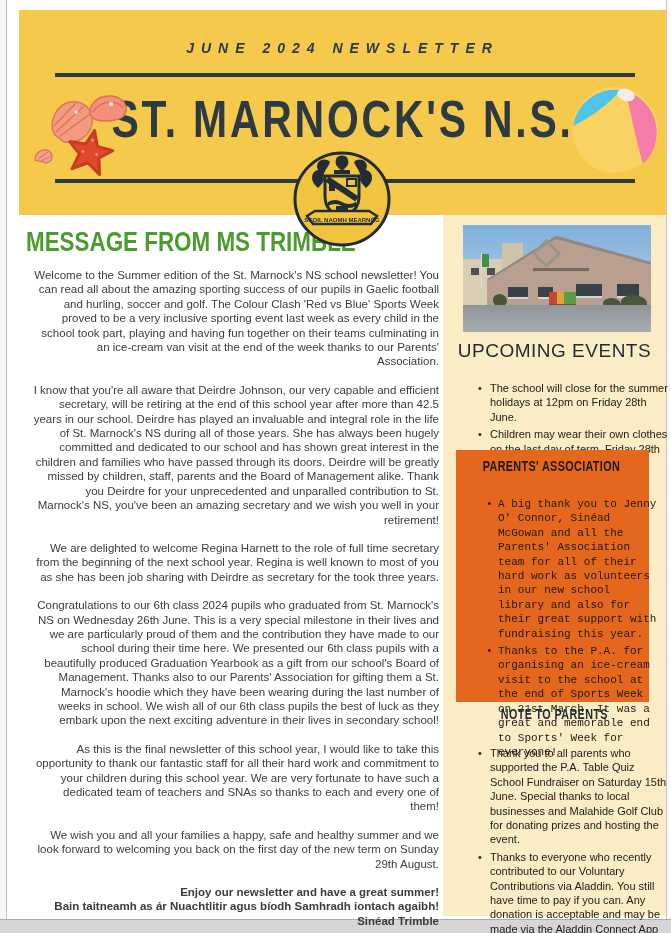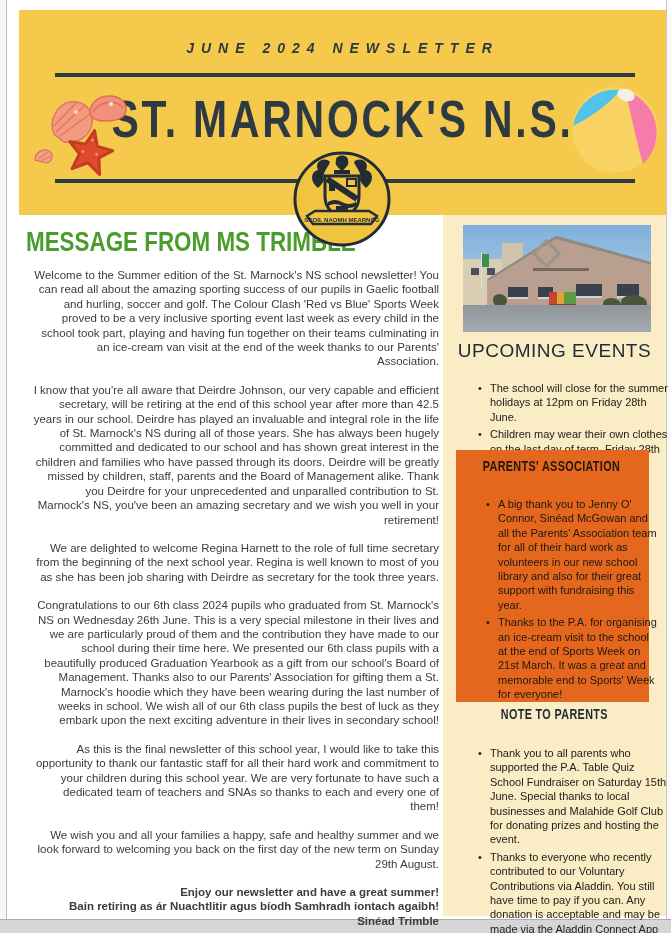--- a/index.html
+++ b/index.html
@@ -57,21 +57,21 @@
   .sb-heading{position:absolute;width:100%;text-align:center;color:#1F2A33;}
   .events-heading{top:125px;font-size:19px;font-weight:400;letter-spacing:.5px;}
   .sb-list{position:absolute;margin:17px;padding:0;list-style:none;font-size:11px;line-height:14.4px;color:#23201B;}
   .sb-list li{position:relative;padding-left:13px;margin-bottom:3px;}
   .sb-list li::before{content:"\2022";position:absolute;left:1px;top:0;}
   .events-list{left:17px;top:149px;width:196px;}
   .pa-box{position:absolute;left:13px;top:235px;width:193px;height:252px;background:#E4671D;}
   .pa-heading{position:absolute;left:0;top:7px;width:100%;color:#20180E;}
   .pa-heading span,.note-heading span{display:inline-block;font-size:15px;font-weight:700;
       transform:scaleX(0.72);transform-origin:center;white-space:nowrap;letter-spacing:.5px;}
-  .pa-list{left:12px;top:30px;width:172px;color:#1E1812;}
+  .pa-list{left:12px;top:30px;width:172px;color:#1E1812;font-family:Liberation Mono, monospace;}
   .note-heading{top:490px;color:#1F2A33;}
   .note-list{left:17px;top:514px;width:194px;}
 </style>
 </head>
 <body>
 
 <div class="frame">
 
   <div class="page"></div>
   <div class="gutter-left"></div>
@@ -147,21 +147,21 @@
   </div>
   <div class="msg-body">
     <p>Welcome to the Summer edition of the St. Marnock's NS school newsletter! You can read all about the amazing sporting success of our pupils in Gaelic football and hurling, soccer and golf. The Colour Clash 'Red vs Blue' Sports Week proved to be a very inclusive sporting event last week as every child in the school took part, playing and having fun together on their teams culminating in an ice-cream van visit at the end of the week thanks to our Parents' Association.</p>
     <p>I know that you're all aware that Deirdre Johnson, our very capable and efficient secretary, will be retiring at the end of this school year after more than 42.5 years in our school. Deirdre has played an invaluable and integral role in the life of St. Marnock's NS during all of those years. She has always been hugely committed and dedicated to our school and has shown great interest in the children and families who have passed through its doors. Deirdre will be greatly missed by children, staff, parents and the Board of Management alike. Thank you Deirdre for your unprecedented and unparalled contribution to St. Marnock's NS, you've been an amazing secretary and we wish you well in your retirement!</p>
     <p>We are delighted to welcome Regina Harnett to the role of full time secretary from the beginning of the next school year. Regina is well known to most of you as she has been job sharing with Deirdre as secretary for the took three years.</p>
     <p>Congratulations to our 6th class 2024 pupils who graduated from St. Marnock's NS on Wednesday 26th June. This is a very special milestone in their lives and we are particularly proud of them and the contribution they have made to our school during their time here. We presented our 6th class pupils with a beautifully produced Graduation Yearbook as a gift from our school's Board of Management. Thanks also to our Parents' Association for gifting them a St. Marnock's hoodie which they have been wearing during the last number of weeks in school. We wish all of our 6th class pupils the best of luck as they embark upon the next exciting adventure in their lives in secondary school!</p>
     <p>As this is the final newsletter of this school year, I would like to take this opportunity to thank our fantastic staff for all their hard work and commitment to your children during this school year. We are very fortunate to have such a dedicated team of teachers and SNAs so thanks to each and every one of them!</p>
     <p>We wish you and all your families a happy, safe and healthy summer and we look forward to welcoming you back on the first day of the new term on Sunday 29th August.</p>
     <div class="closing">
       <p>Enjoy our newsletter and have a great summer!</p>
-      <p>Bain retiring as ár Nuachtlitir agus bíodh Samhradh iontach agaibh!</p>
+      <p>Bain taitneamh as ár Nuachtlitir agus bíodh Samhradh iontach agaibh!</p>
       <p>Sinéad Trimble</p>
     </div>
   </div>
 
   <div class="sidebar">
 
     <div class="photo">
       <div class="ph-sky"></div>
       <div class="ph-back"></div>
       <div class="ph-back-win" style="left:4%;top:40%;width:8px;height:7px;"></div>

